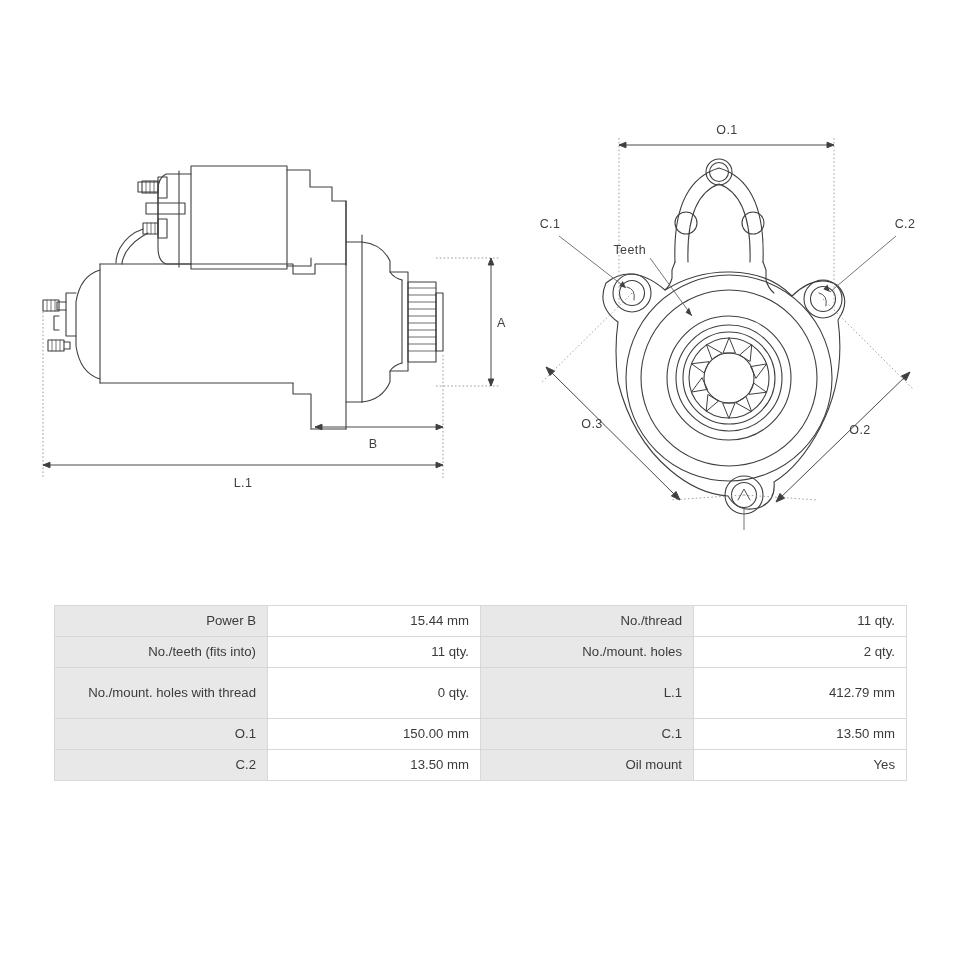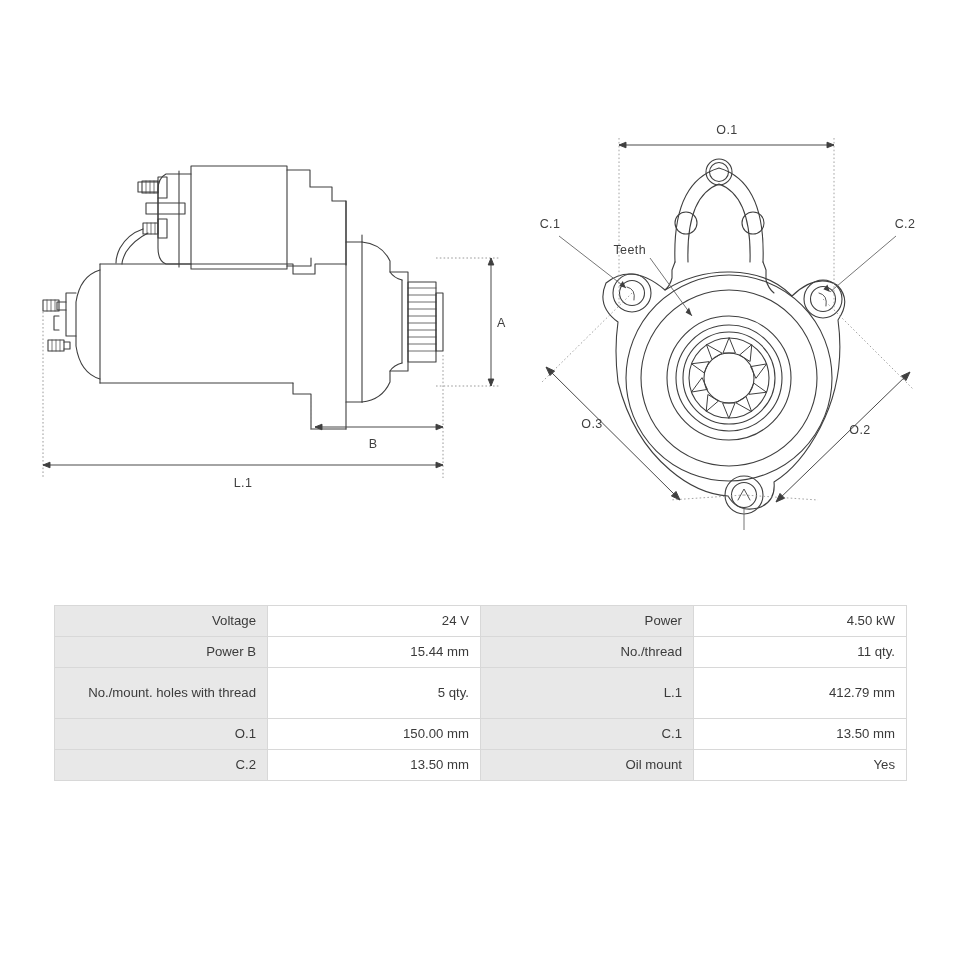--- a/index.html
+++ b/index.html
@@ -302,34 +302,34 @@
 
   <table id="spec-table">
     <colgroup>
       <col class="c-label">
         <col class="c-value">
         <col class="c-label">
         <col class="c-value">
     </colgroup>
     <tbody>
       <tr>
-        <td class="label">Voltage</td>
-        <td class="value">24 V</td>
-        <td class="label">Power</td>
-        <td class="value">4.50 kW</td>
-      </tr>
-      <tr>
         <td class="label">Power B</td>
         <td class="value">15.44 mm</td>
         <td class="label">No./thread</td>
         <td class="value">11 qty.</td>
       </tr>
+      <tr>
+        <td class="label">No./teeth (fits into)</td>
+        <td class="value">11 qty.</td>
+        <td class="label">No./mount. holes</td>
+        <td class="value">2 qty.</td>
+      </tr>
       <tr class="tall">
         <td class="label">No./mount. holes with thread</td>
-        <td class="value">5 qty.</td>
+        <td class="value">0 qty.</td>
         <td class="label">L.1</td>
         <td class="value">412.79 mm</td>
       </tr>
       <tr>
         <td class="label">O.1</td>
         <td class="value">150.00 mm</td>
         <td class="label">C.1</td>
         <td class="value">13.50 mm</td>
       </tr>
       <tr>

